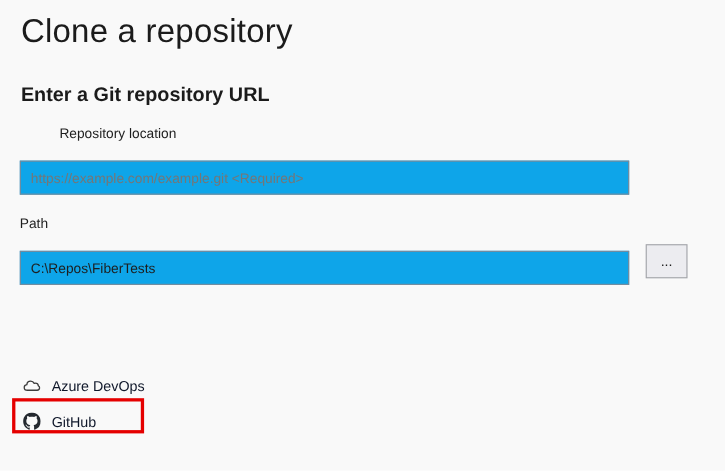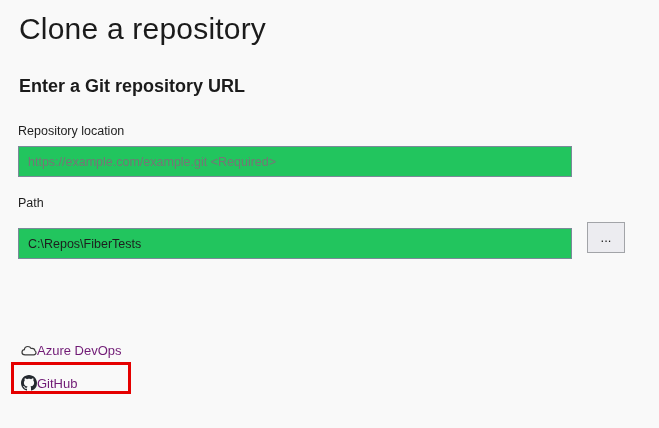--- a/index.html
+++ b/index.html
@@ -33,30 +33,30 @@
     color: #1b1b1b;
   }
   .heading-url { top: 76px; font-weight: bold; }
   .heading-browse { top: 303px; }
   .field-label {
     position: absolute;
     left: 18px;
     font-size: 12.5px;
     color: #1e1e1e;
   }
-  .label-repo { top: 124px; }
+  .label-repo { top: 114px; margin-left: 36px; }
   .label-path { top: 196px; }
   .text-input {
     position: absolute;
     left: 18px;
     width: 554px;
     height: 31px;
     box-sizing: border-box;
     border: 1px solid #7a8a99;
-    background: #22c55e;
+    background: #0ea5e9;
     padding: 0 9px;
     font-family: "Liberation Sans", "DejaVu Sans", sans-serif;
     font-size: 12.5px;
     color: #1e1e1e;
     outline: none;
     border-radius: 0;
   }
   .text-input::placeholder { color: #767676; opacity: 1; }
   .input-repo { top: 146px; }
   .input-path { top: 228px; }
@@ -106,22 +106,23 @@
     align-items: flex-end;
   }
   .repo-item .item-icon {
     width: 16px;
     height: 17px;
     display: inline-flex;
     align-items: center;
     justify-content: center;
   }
   .repo-item .item-label {
+    margin-left: 10px;
     font-size: 13px;
-    color: #701a75;
+    color: #0f172a;
     white-space: nowrap;
   }
 </style>
 </head>
 <body>
 
 <div class="window">
 
   <div class="page-title">Clone a repository</div>
 

